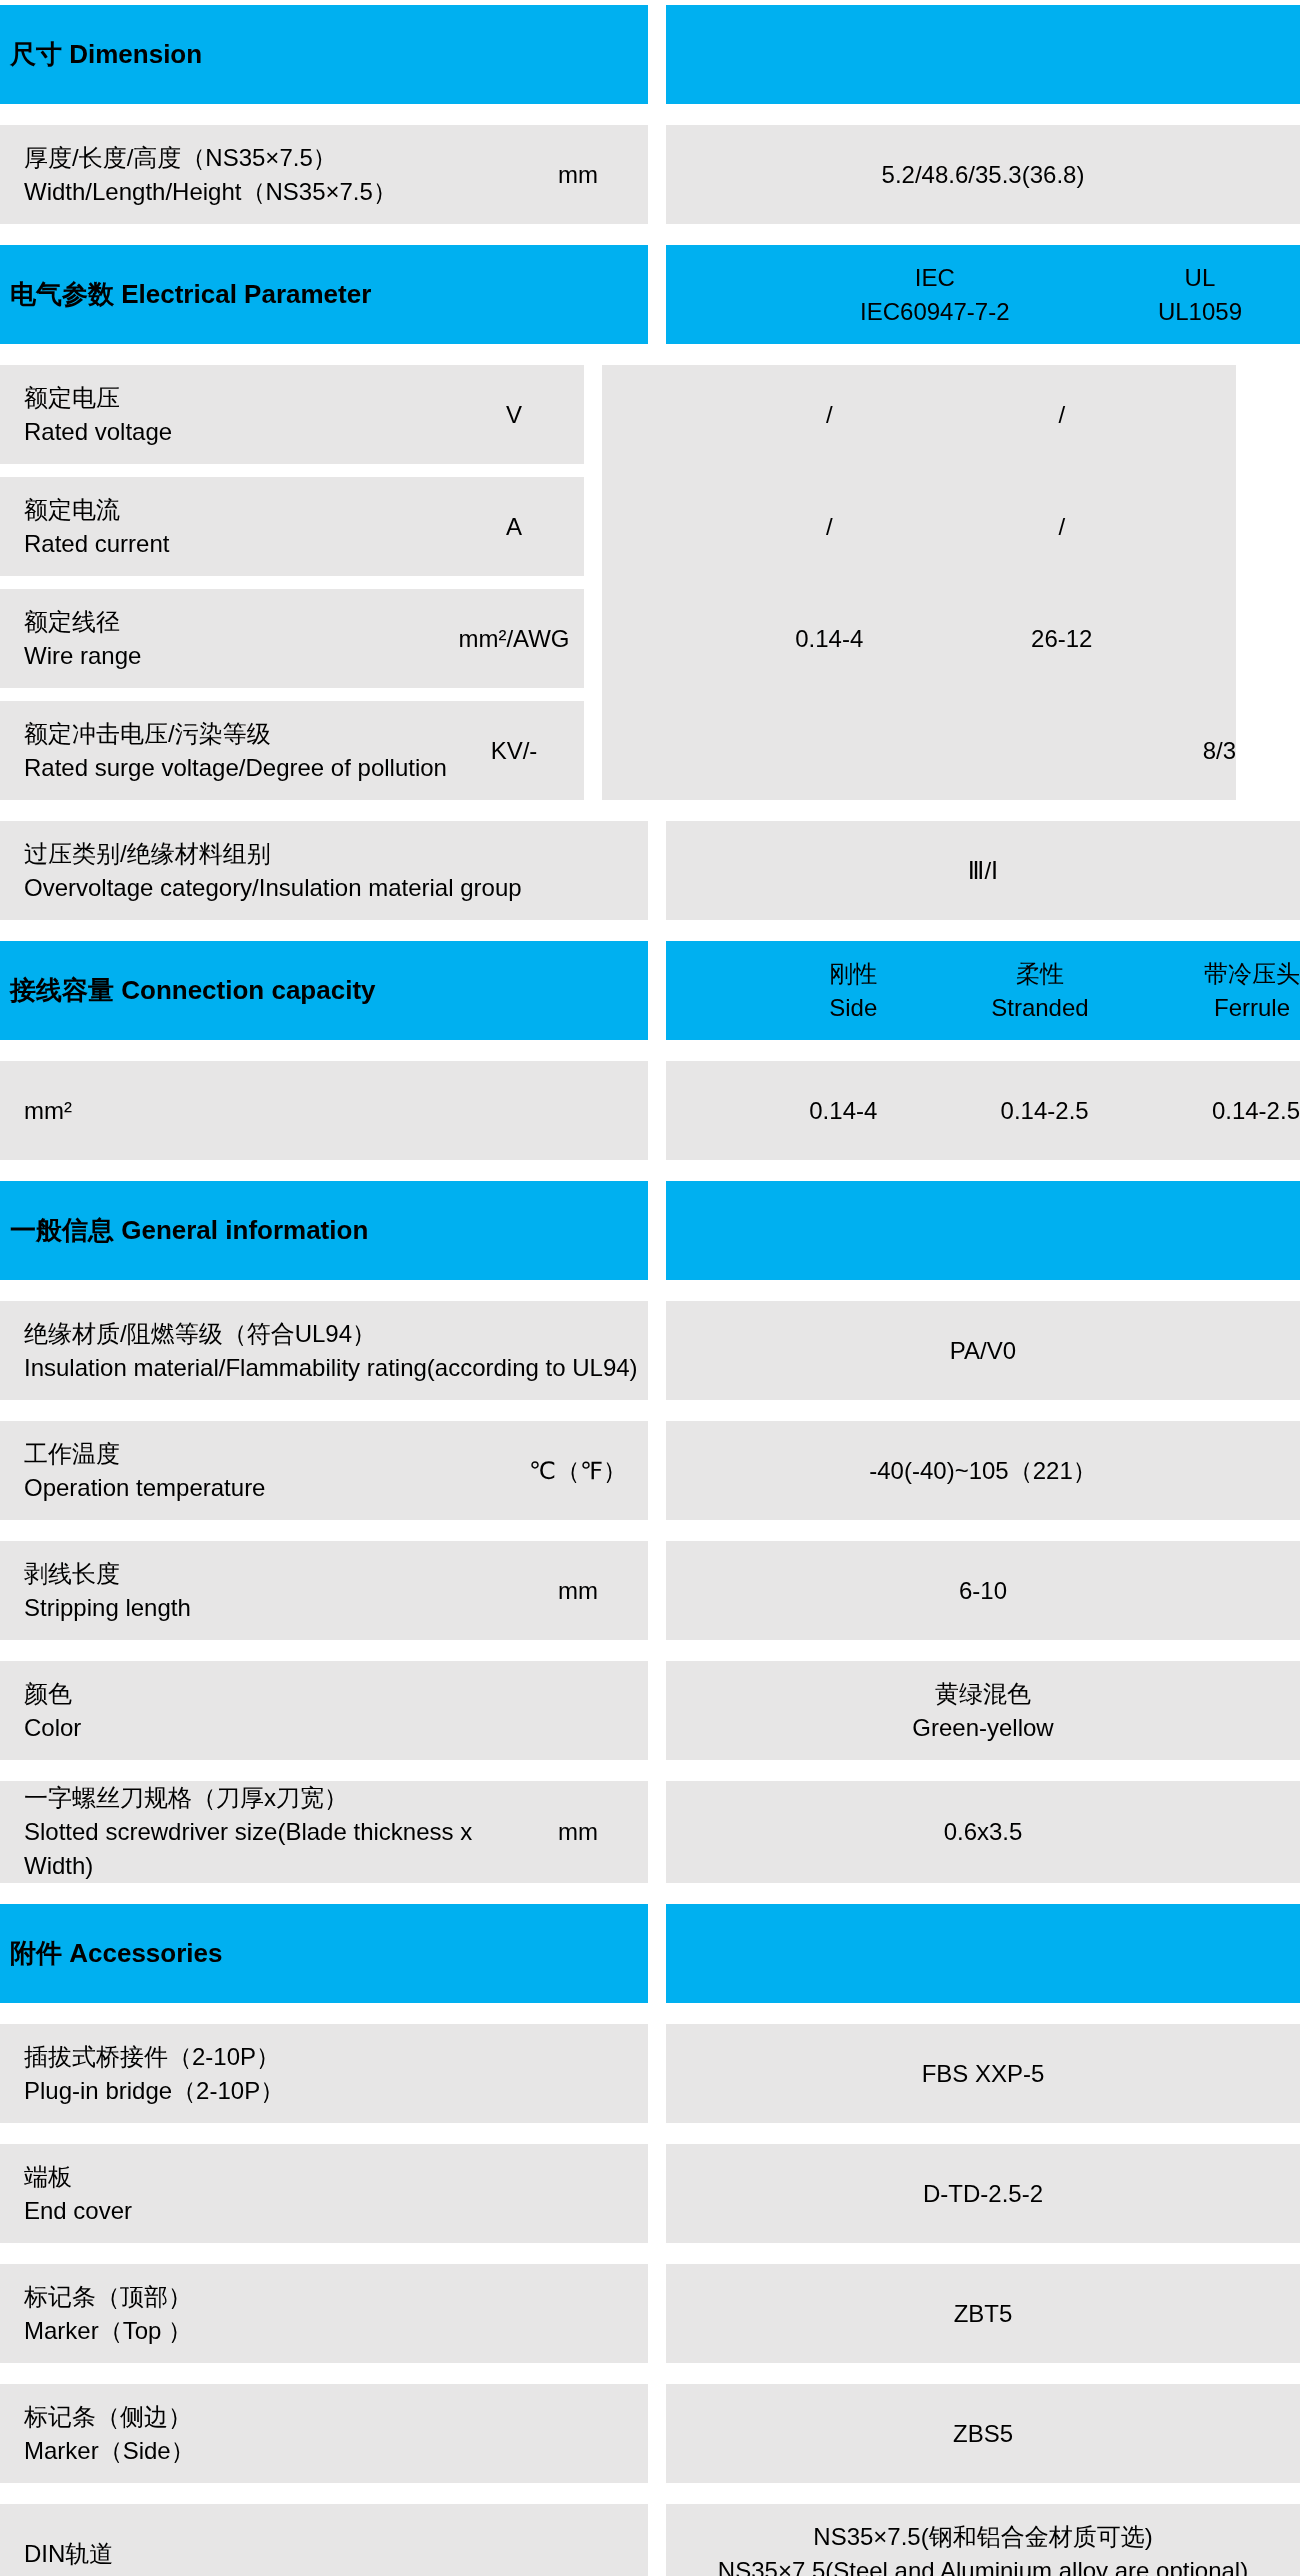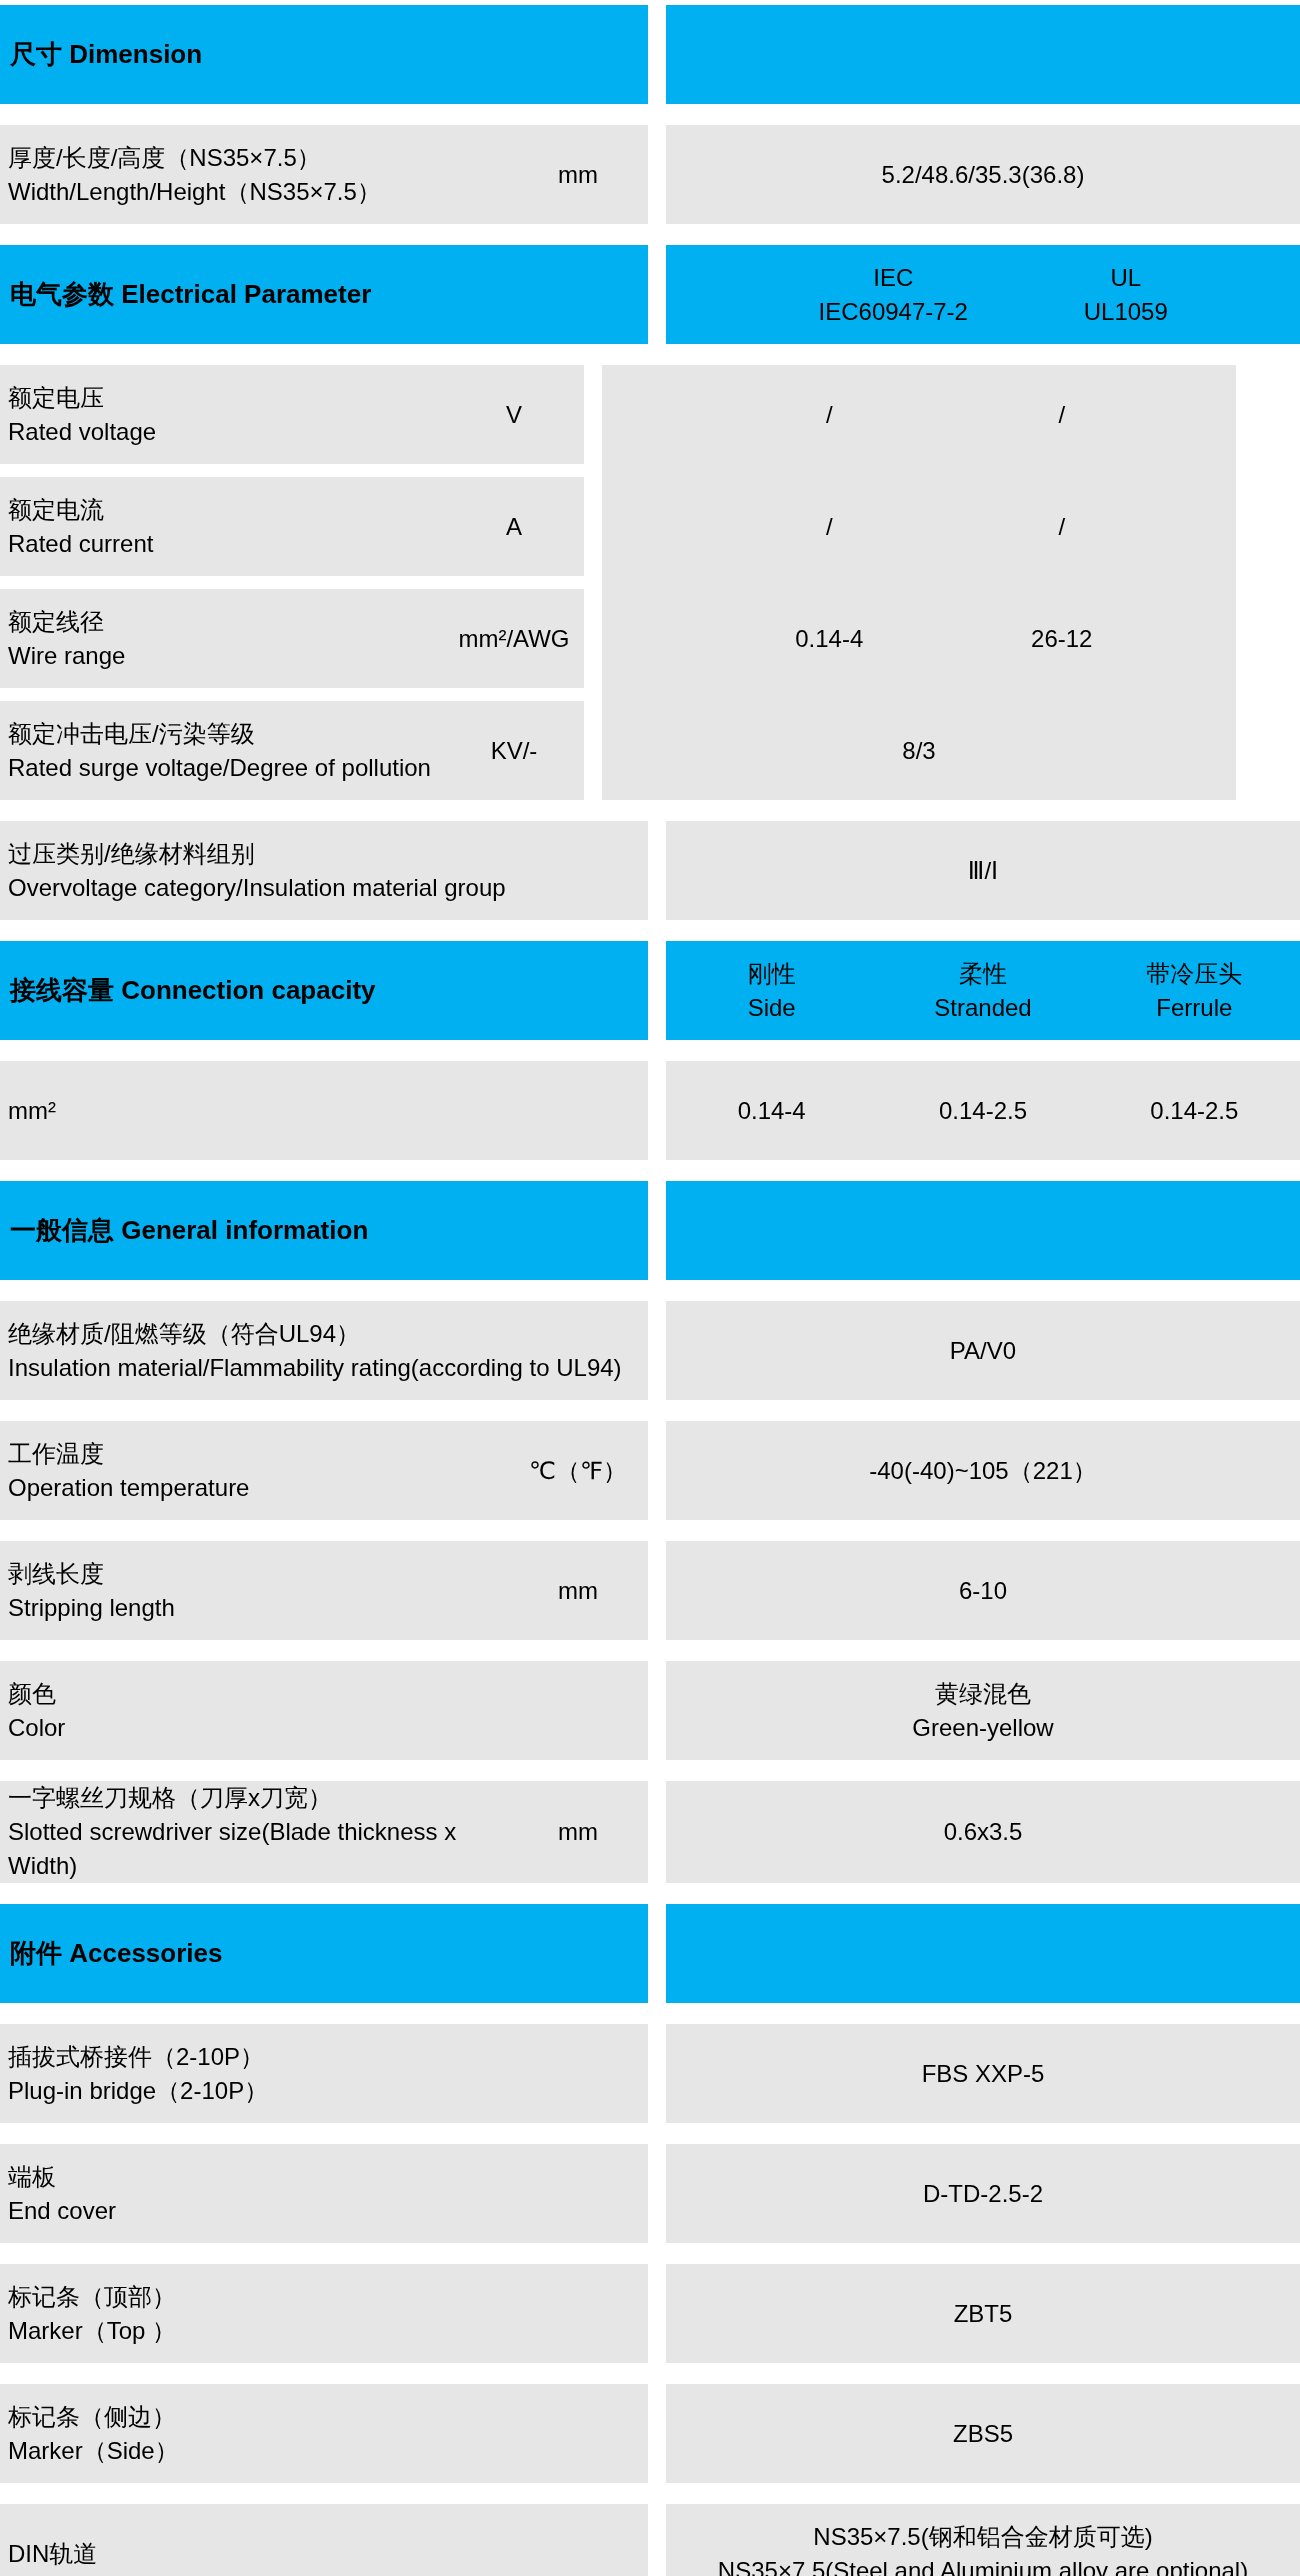--- a/index.html
+++ b/index.html
@@ -15,21 +15,21 @@
   .tbl { display: flex; flex-direction: column; gap: 21px; padding-top: 5px; }
   .row { display: flex; gap: 18px; align-items: stretch; }
   .cell { min-height: 99px; }
   .h { background: var(--accent, #00b0f0); }
   .c { background: var(--row-bg, #e7e6e6); }
 
   .left {
     width: 648px;
     display: flex;
     align-items: center;
-    padding-left: 8px;
+    padding-left: 24px;
   }
   .label { flex: 1; font-size: 24px; line-height: 34px; }
   .ln { display: block; }
   .unit {
     flex: none;
     width: 112px;
     margin-right: 14px;
     text-align: center;
     font-size: 24px;
     line-height: 32px;
@@ -58,21 +58,21 @@
     flex-direction: column;
     align-items: stretch;
     justify-content: flex-start;
     padding: 0;
     gap: 13px;
   }
   .mrow {
     min-height: 99px;
     display: flex;
     align-items: center;
-    justify-content: center;
+    justify-content: flex-end;
     font-size: 24px;
     line-height: 34px;
   }
   .mrow.cols2 { justify-content: flex-start; }
 </style>
 </head>
 <body>
 
 <div class="tbl">
 

